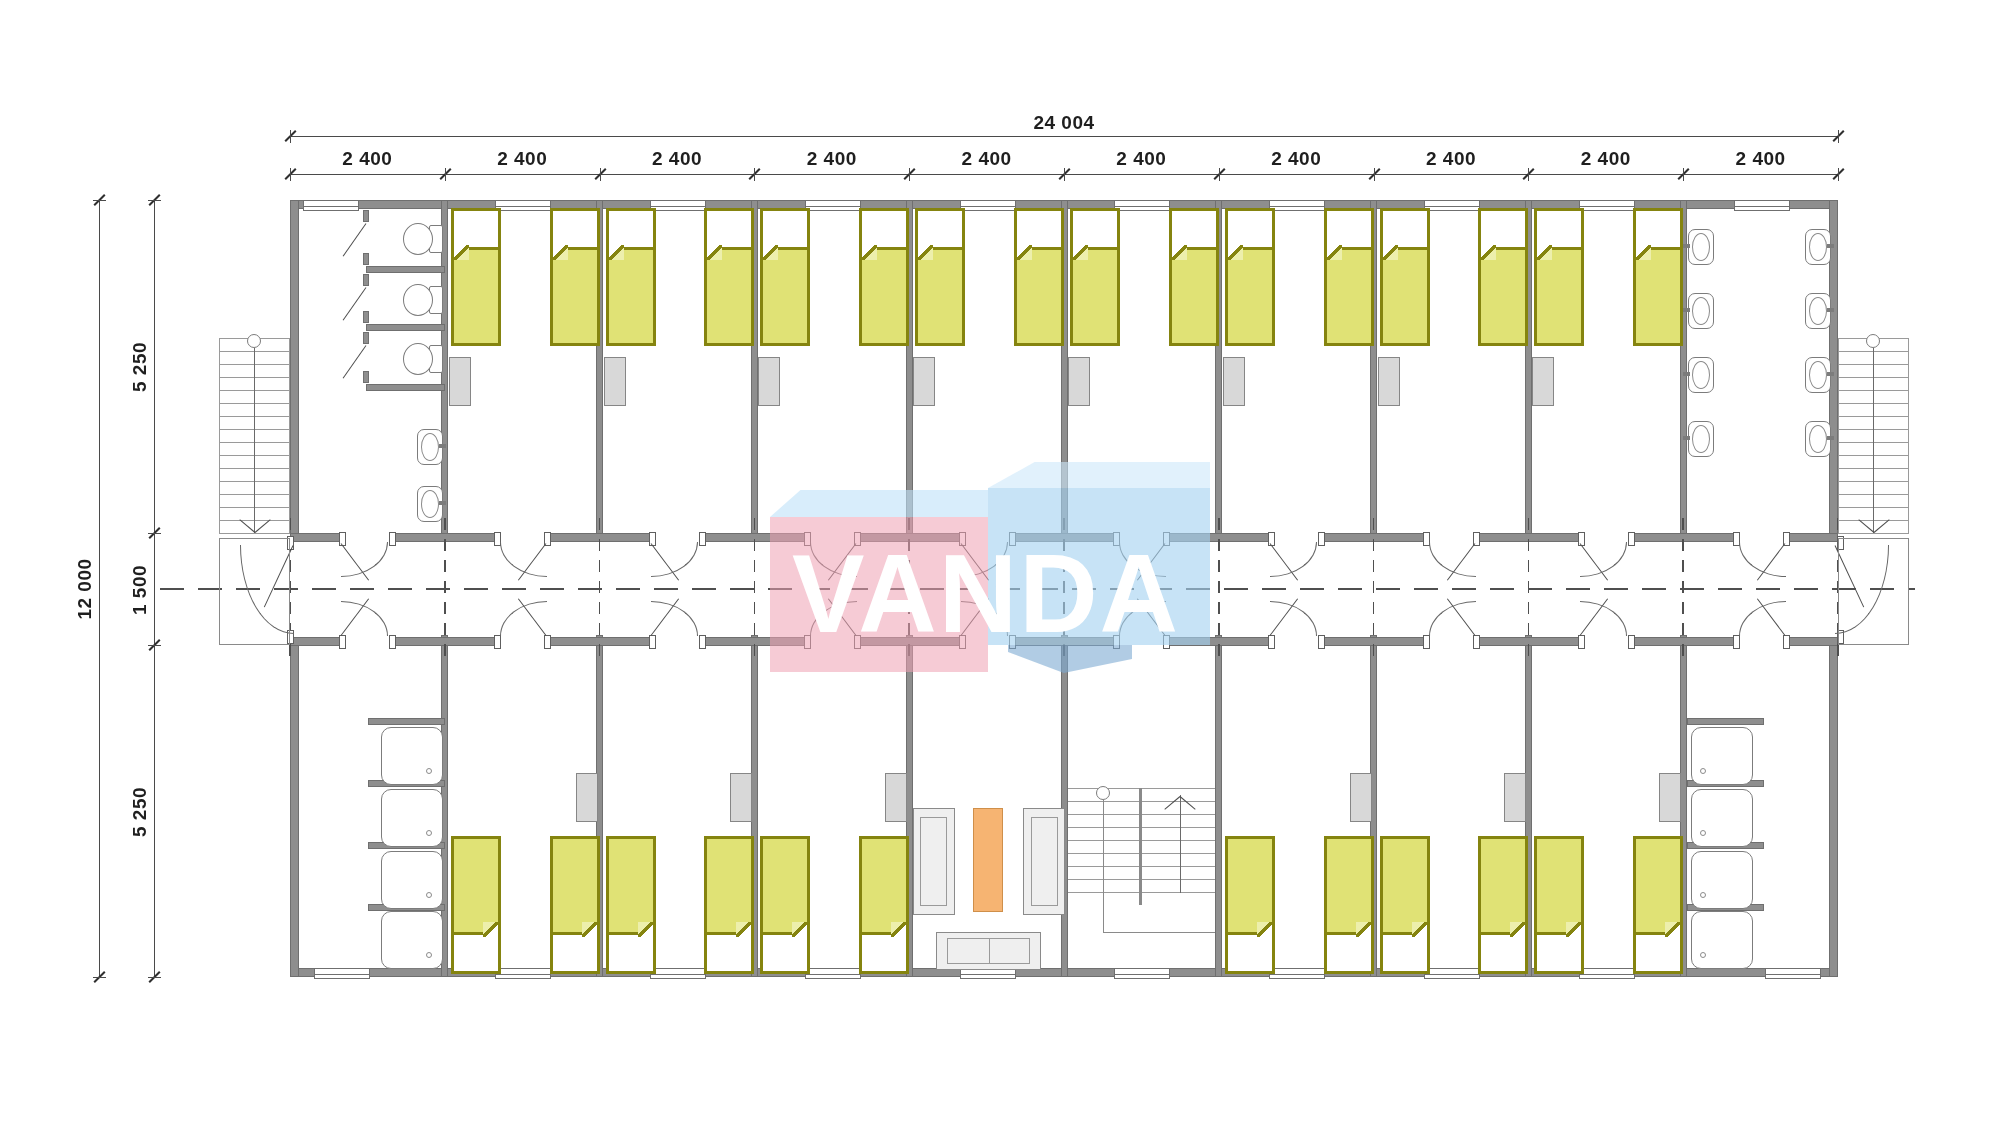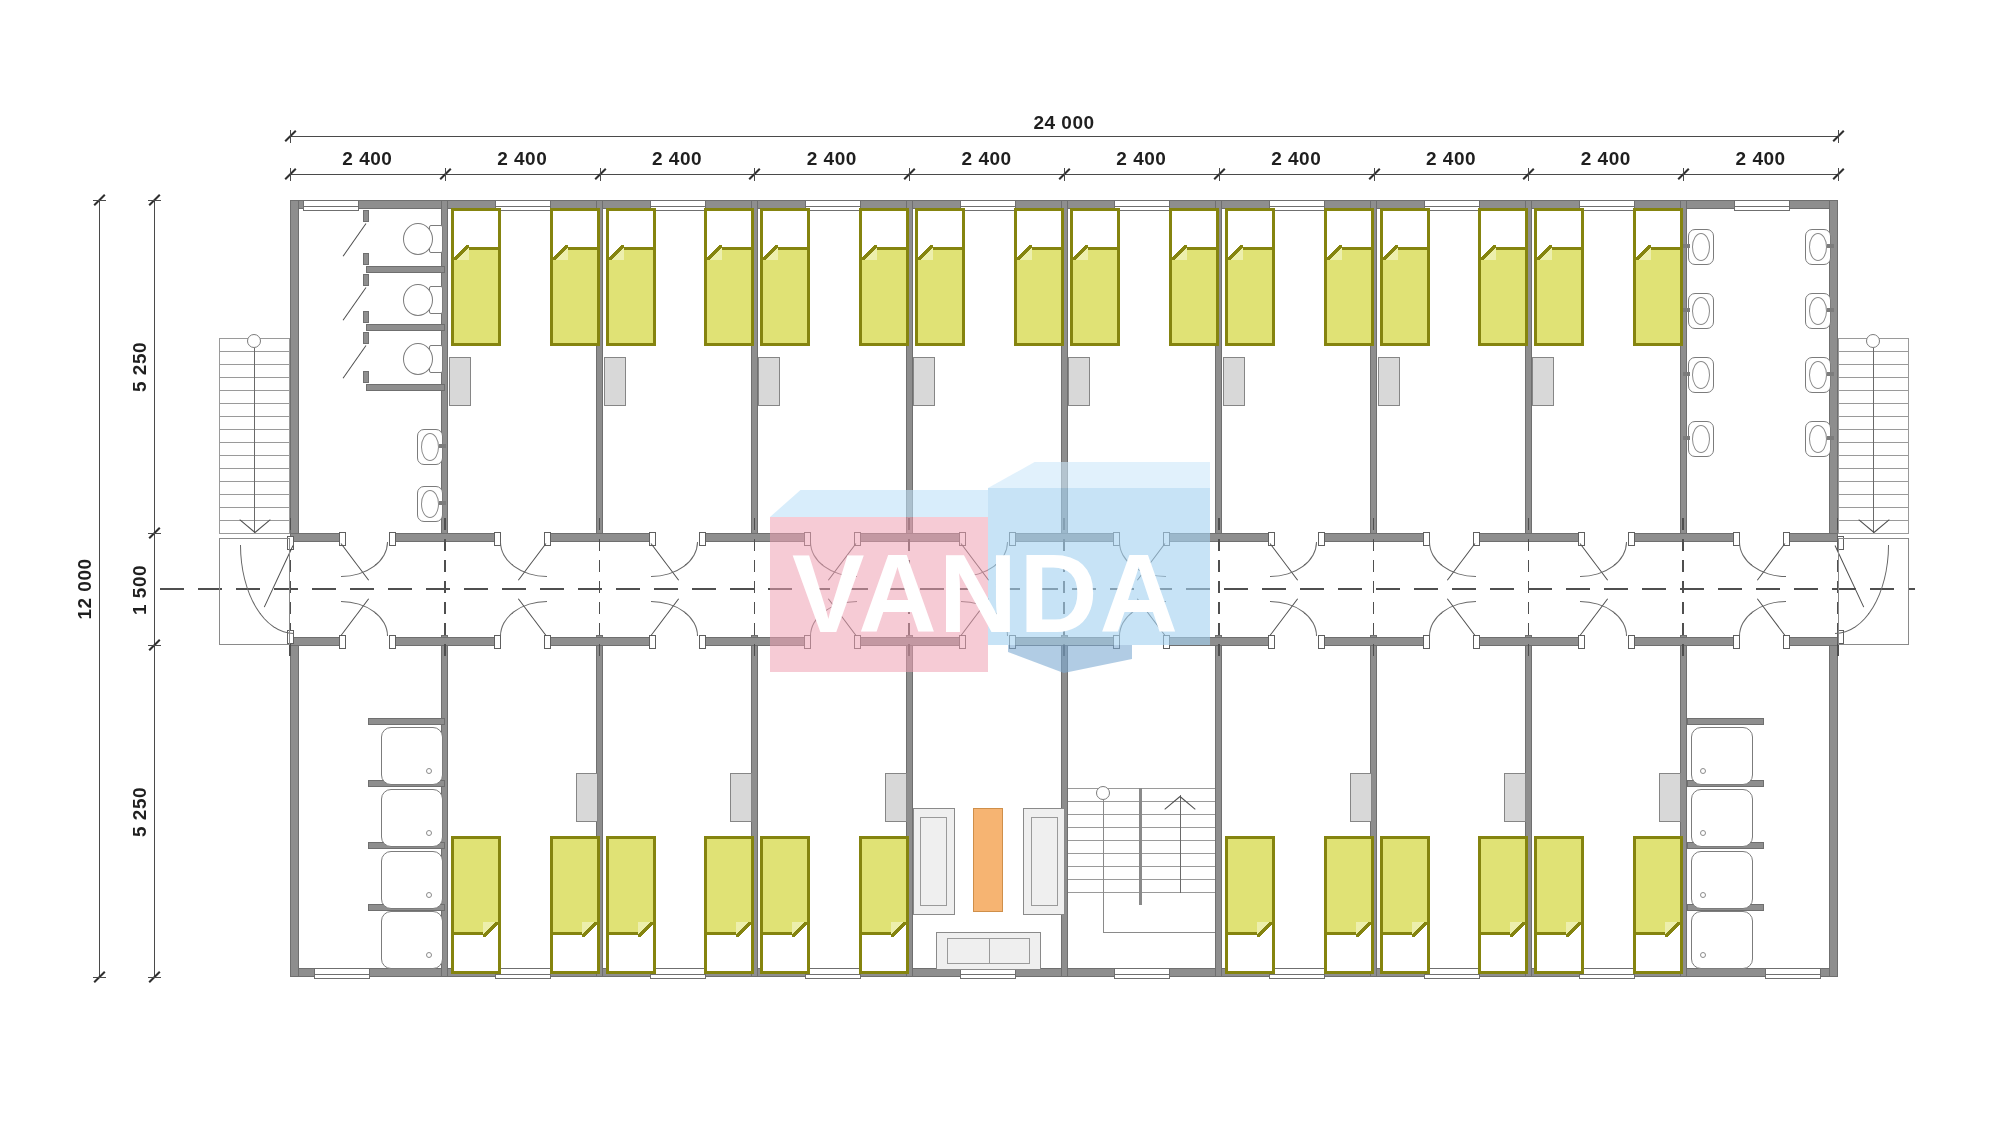--- a/index.html
+++ b/index.html
@@ -38,21 +38,21 @@
       <div class="abs" style="left: 988px; top: 462px; width: 222px; height: 26px; background: rgba(205, 232, 250, 0.6); clip-path: polygon(21% 0px, 100% 0px, 100% 100%, 0px 100%);"></div>
       <div class="abs" style="left: 988px; top: 488px; width: 222px; height: 157px; background: rgba(165, 210, 240, 0.62);"></div>
       <div class="abs" style="left: 1008px; top: 645px; width: 124px; height: 28px; background: rgba(125, 170, 210, 0.6); clip-path: polygon(0px 0px, 100% 0px, 100% 50%, 45% 100%, 0px 25%);"></div>
     </div>
   <div id="wm-text" style="left: 792px; top: 538px; z-index: 41;">VANDA</div>
 <div class="abs dimline" style="left: 290px; top: 136px; width: 1548px; height: 1.4px;"></div>
     <div class="tick" style="left: 283px; top: 135px;"></div>
     <div class="tick" style="left: 1831px; top: 135px;"></div>
     <div class="abs" style="left: 290px; top: 130px; width: 1px; height: 13px; background: rgb(74, 74, 74);"></div>
     <div class="abs" style="left: 1838px; top: 130px; width: 1px; height: 13px; background: rgb(74, 74, 74);"></div>
-    <div class="dimlabel" style="left: 1004px; top: 112px; width: 120px;">24 000</div>
+    <div class="dimlabel" style="left: 1004px; top: 112px; width: 120px;">24 004</div>
     <div class="abs dimline" style="left: 290px; top: 174px; width: 1548px; height: 1.4px;"></div>
     <div class="tick" style="left: 283px; top: 173px;"></div>
     <div class="abs" style="left: 290px; top: 168px; width: 1px; height: 13px; background: rgb(74, 74, 74);"></div>
     <div class="tick" style="left: 437.8px; top: 173px;"></div>
     <div class="abs" style="left: 444.8px; top: 168px; width: 1px; height: 13px; background: rgb(74, 74, 74);"></div>
     <div class="tick" style="left: 592.6px; top: 173px;"></div>
     <div class="abs" style="left: 599.6px; top: 168px; width: 1px; height: 13px; background: rgb(74, 74, 74);"></div>
     <div class="tick" style="left: 747.4px; top: 173px;"></div>
     <div class="abs" style="left: 754.4px; top: 168px; width: 1px; height: 13px; background: rgb(74, 74, 74);"></div>
     <div class="tick" style="left: 902.2px; top: 173px;"></div>

